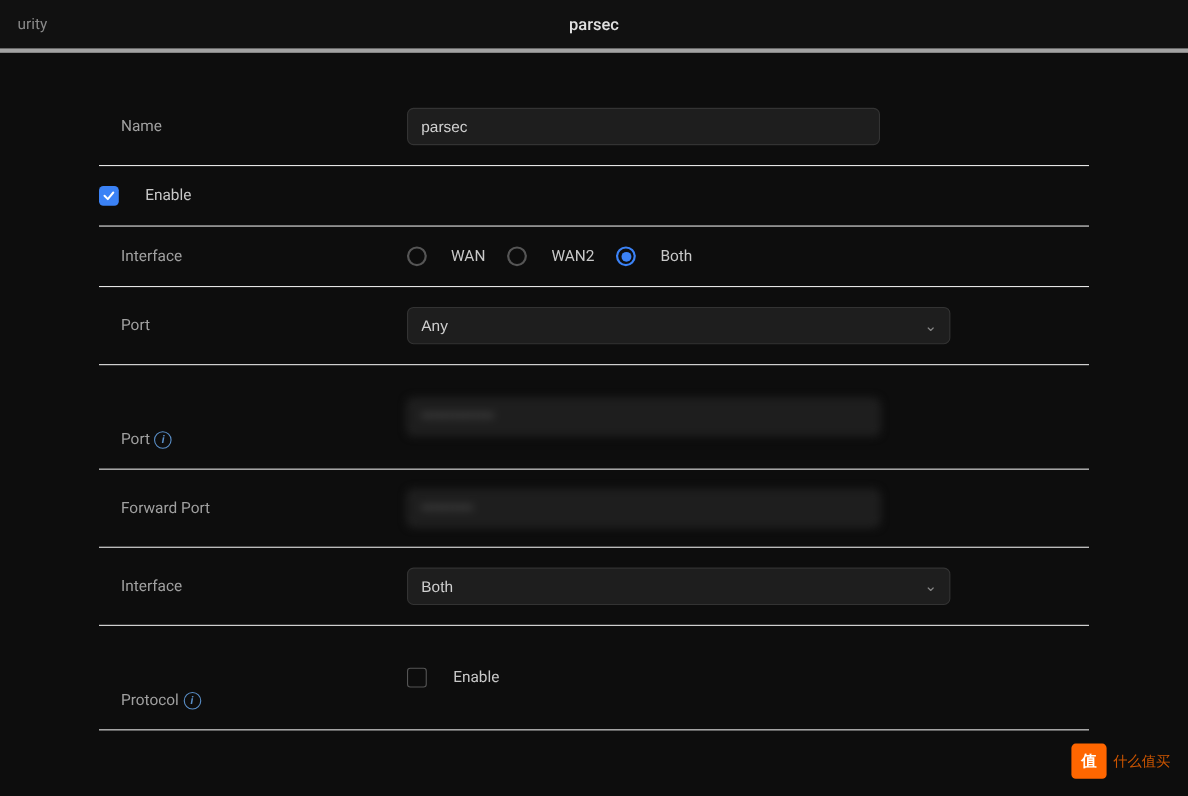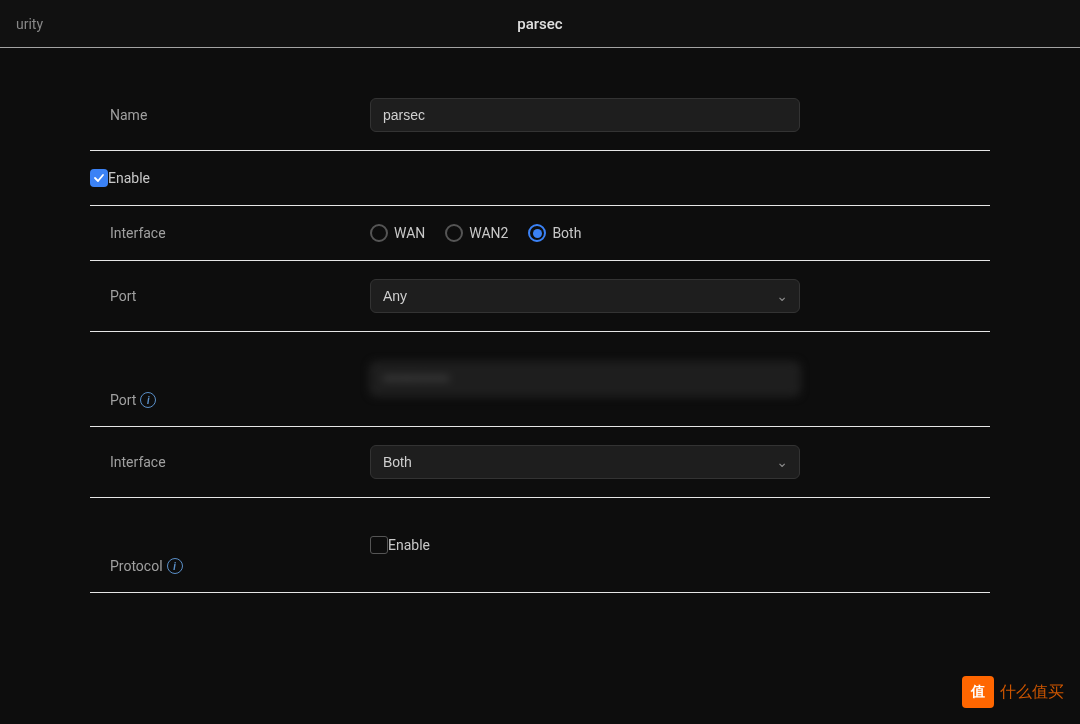--- a/index.html
+++ b/index.html
@@ -14,21 +14,21 @@
       font-family: -apple-system, BlinkMacSystemFont, 'Segoe UI', Roboto, sans-serif;
       font-size: 14px;
       width: 1080px;
       height: 724px;
       overflow: hidden;
       position: relative;
     }
 
     .header {
       background-color: #111111;
-      border-bottom: 1px solid #a3a3a3;
+      border-bottom: 4px solid #a3a3a3;
       height: 48px;
       display: flex;
       align-items: center;
       justify-content: center;
       position: relative;
     }
 
     .header-title {
       color: #e0e0e0;
       font-size: 15px;
@@ -75,21 +75,21 @@
       color: #d0d0d0;
       font-size: 14px;
       padding: 8px 12px;
       width: 430px;
       outline: none;
     }
 
     .checkbox-wrapper {
       display: flex;
       align-items: center;
-      gap: 0;
+      gap: 24px;
     }
 
     .checkbox-blue {
       width: 18px;
       height: 18px;
       background-color: #3b82f6;
       border-radius: 4px;
       display: flex;
       align-items: center;
       justify-content: center;
@@ -122,21 +122,21 @@
 
     .radio-group {
       display: flex;
       align-items: center;
       gap: 20px;
     }
 
     .radio-option {
       display: flex;
       align-items: center;
-      gap: 6px;
+      gap: 22px;
       cursor: pointer;
       text-align: center;
     }
 
     .radio-outer {
       width: 18px;
       height: 18px;
       border-radius: 50%;
       border: 2px solid #555555;
       display: flex;
@@ -156,21 +156,21 @@
       background-color: #3b82f6;
     }
 
     .radio-label {
       color: #c8c8c8;
       font-size: 14px;
     }
 
     .select-wrapper {
       position: relative;
-      width: 430px;
+      width: 494px;
     }
 
     .select-field {
       background-color: #1e1e1e;
       border: 1px solid #333333;
       border-radius: 6px;
       color: #d0d0d0;
       font-size: 14px;
       padding: 8px 36px 8px 12px;
       width: 100%;
@@ -242,21 +242,21 @@
       display: flex;
       align-items: center;
       justify-content: center;
       color: white;
       font-weight: bold;
       font-size: 14px;
     }
 
     .watermark-text {
       color: #cc5500;
-      font-size: 16px;
+      font-size: 13px;
       font-weight: 500;
     }
   </style>
 </head>
 <body>
 
 <div class="header">
   <span class="header-left">urity</span>
   <span class="header-title">parsec</span>
 </div>
@@ -325,20 +325,26 @@
         <span>Port</span>
         <div class="info-icon">i</div>
       </div>
     </div>
     <div class="form-control">
       <div class="blurred-input">••••••••••••••</div>
     </div>
   </div>
 
 
+  <div class="form-row">
+    <div class="form-label">Forward Port</div>
+    <div class="form-control">
+      <div class="blurred-input">••••••••••</div>
+    </div>
+  </div>
 
   <div class="form-row">
     <div class="form-label">Interface</div>
     <div class="form-control">
       <div class="select-wrapper">
         <select class="select-field">
           <option>Both</option>
           <option>TCP</option>
           <option>UDP</option>
         </select>

